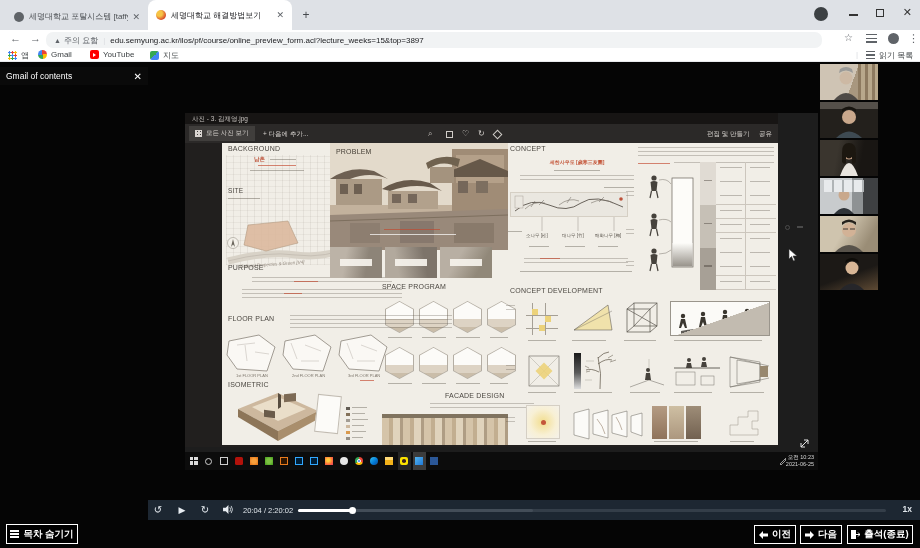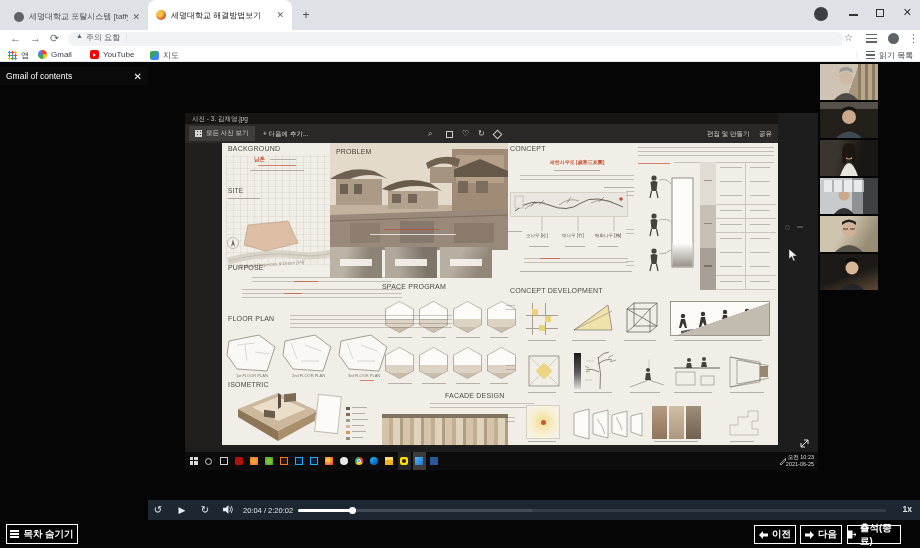--- a/index.html
+++ b/index.html
@@ -14,21 +14,21 @@
 .tab .fav{width:10px;height:10px;border-radius:50%;margin-right:5px;flex:none}
 .tab .ttl{white-space:nowrap;overflow:hidden;flex:1}
 .tab .x{color:#5f6368;font-size:9px;margin-left:4px}
 .newtab{position:absolute;left:300px;top:9px;width:12px;height:12px;color:#45494d;font-size:12px;line-height:12px;text-align:center}
 .avatar-tb{width:14px;height:14px;border-radius:50%;background:#3c4043;position:absolute;right:92px;top:7px}
 .wmin{position:absolute;right:62px;top:14px;width:9px;height:1.5px;background:#333}
 .wmax{position:absolute;right:36px;top:9px;width:8px;height:8px;border:1.2px solid #333}
 .wclose{position:absolute;right:8px;top:6px;font-size:11px;color:#333}
 .toolbar{position:absolute;left:0;top:30px;width:920px;height:18px;background:#fff}
 .navic{position:absolute;top:32px;font-size:11px;color:#5f6368}
-.urlpill{position:absolute;left:68px;top:32px;width:776px;height:14px;border-radius:7px;background:#f1f3f4;display:flex;align-items:flex-start;padding:0 8px;font-size:8px;color:#5f6368}
+.urlpill{position:absolute;left:46px;top:32px;width:776px;height:14px;border-radius:7px;background:#f1f3f4;display:flex;align-items:center;padding:8px 8px;font-size:8px;color:#5f6368}
 .urlpill .warn{color:#5f6368;font-size:7px;margin-right:3px}
 .urlpill .sep{margin:0 5px;color:#dadce0}
 .urlpill .url{color:#202124;font-size:8px;white-space:nowrap}
 .bookbar{position:absolute;left:0;top:48px;width:920px;height:14px;background:#fff;border-bottom:1px solid #e8eaed}
 .bm{position:absolute;top:50px;font-size:8px;color:#3c4043;display:flex;align-items:center}
 .gicon{width:9px;height:9px;margin-right:4px;flex:none}
 
 .content{position:absolute;left:0;top:62px;width:920px;height:486px;background:#050505}
 
 .tocpanel{position:absolute;left:0;top:5px;width:148px}
@@ -107,20 +107,21 @@
   </div>
 
   <div class="toolbar"></div>
   <div class="navic" style="left:10px">←</div>
   <div class="navic" style="left:30px">→</div>
   <div class="navic" style="left:50px">⟳</div>
   <div class="urlpill">
     <span class="warn">▲</span>
     <span>주의 요함</span>
     <span class="sep">|</span>
+    <span class="url">edu.semyung.ac.kr/ilos/pf/course/online_preview_form.acl?lecture_weeks=15&amp;top=3897</span>
   </div>
   <div class="navic" style="left:844px;font-size:10px">☆</div>
   <div class="navic" style="left:866px;width:11px;height:9px;top:34px;background:repeating-linear-gradient(180deg,#5f6368 0 1.4px,transparent 1.4px 3.6px)"></div>
   <div class="navic" style="left:888px;width:11px;height:11px;top:33px;border-radius:50%;background:#5f6368"></div>
   <div class="navic" style="left:908px">⋮</div>
 
   <div class="bookbar"></div>
   <div class="bm" style="left:8px">
     <span class="gicon" style="background:
       radial-gradient(circle 1.4px at 1.5px 1.5px,#4285f4 99%,transparent),radial-gradient(circle 1.4px at 4.5px 1.5px,#ea4335 99%,transparent),radial-gradient(circle 1.4px at 7.5px 1.5px,#fbbc05 99%,transparent),
@@ -629,21 +630,21 @@
           <path d="M4 0 L0 4 L4 8 L4 5.5 L9 5.5 L9 2.5 L4 2.5 Z" fill="#fff"></path>
         </svg>
       <span>이전</span>
     </div>
     <div class="btn" style="left:800px;top:463px;width:42px;height:19px">
       <svg width="9" height="8" viewBox="0 0 9 8">
           <path d="M5 0 L9 4 L5 8 L5 5.5 L0 5.5 L0 2.5 L5 2.5 Z" fill="#fff"></path>
         </svg>
       <span>다음</span>
     </div>
-    <div class="btn" style="left:847px;top:463px;width:54px;height:19px">
+    <div class="btn" style="left:847px;top:463px;width:66px;height:19px">
       <svg width="9" height="9" viewBox="0 0 9 9">
           <rect x="0" y="0" width="5" height="9" fill="#fff"></rect>
           <path d="M5 4.5 h4 M7 2.5 l2 2 l-2 2" stroke="#fff" stroke-width="1" fill="none"></path>
         </svg>
       <span>출석(종료)</span>
     </div>
   </div>
 </div>
 
 </body></html>

